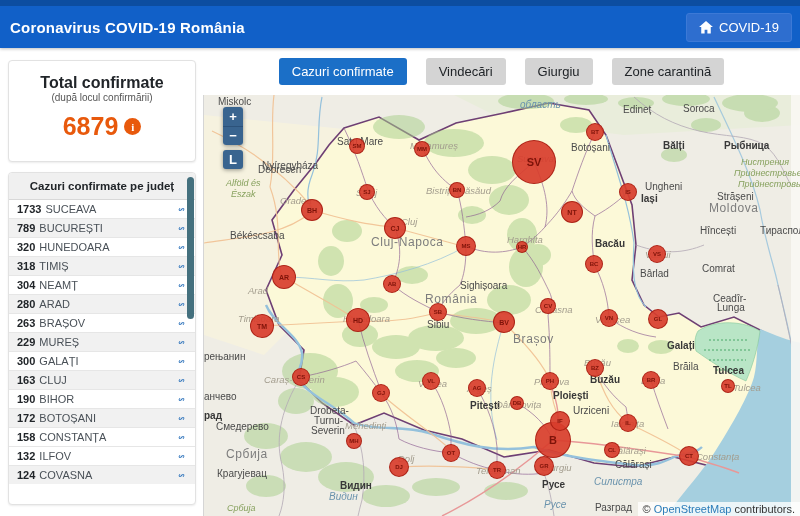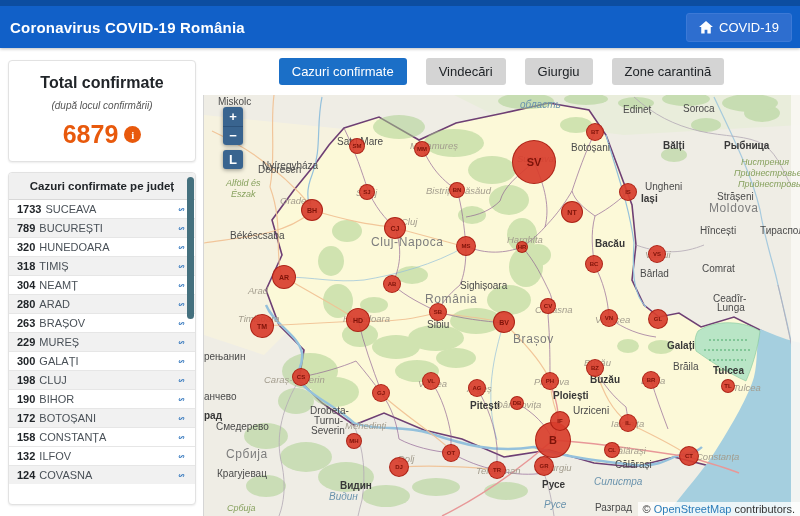--- a/index.html
+++ b/index.html
@@ -15,21 +15,21 @@
   .header-title{color:#fff;font-size:15px;font-weight:bold;margin-left:10px;letter-spacing:.2px;}
   .nav-btn{display:flex;align-items:center;gap:6px;background:#2e6ecf;border:1px solid #3c79d6;
            border-radius:3px;color:#fff;font-size:13px;padding:6px 12px;margin-right:8px;cursor:pointer;}
   .nav-btn svg{display:block;}
 
   
   .card{position:absolute;left:8px;width:188px;background:#fff;border:1px solid #e2e2e2;
         border-radius:4px;box-shadow:0 1px 2px rgba(0,0,0,.08);box-sizing:border-box;}
   .card-total{top:60px;height:102px;text-align:center;}
   .total-title{font-size:16px;font-weight:bold;color:#212529;margin-top:13px;}
-  .total-sub{font-size:10px;font-style:italic;color:#555;margin-top:8px;}
+  .total-sub{font-size:10px;color:#555;}
   .total-value-row{display:flex;align-items:center;justify-content:center;gap:6px;margin-top:9px;}
   .total-value{font-size:25px;font-weight:bold;color:#e8590c;}
   .info-icon{width:17px;height:17px;border-radius:50%;background:#e8590c;color:#fff;
              font-size:11px;font-weight:bold;display:flex;align-items:center;justify-content:center;
              font-family:"Liberation Serif",serif;cursor:pointer;}
 
   .card-table{top:172px;height:333px;overflow:hidden;}
   .thead{height:26px;line-height:26px;text-align:center;background:#f0f0f0;
          border-bottom:1px solid #d8d8d8;font-size:11.5px;font-weight:bold;color:#212529;
          border-radius:3px 3px 0 0;}
@@ -191,21 +191,21 @@
           <span class="num">300</span>
           <span class="cname">GALAȚI</span>
           <span class="link">
             <svg width="11" height="11" viewBox="0 0 24 24">
               <path fill="#3a7bbf" d="M10.6 13.4a1 1 0 0 1 0-1.4l2.8-2.8a3 3 0 0 1 4.2 4.2l-1.8 1.8-1.4-1.4 1.8-1.8a1 1 0 0 0-1.4-1.4l-2.8 2.8a1 1 0 0 1-1.4 0z"></path>
               <path fill="#3a7bbf" d="M13.4 10.6a1 1 0 0 1 0 1.4l-2.8 2.8a3 3 0 0 1-4.2-4.2l1.8-1.8 1.4 1.4-1.8 1.8a1 1 0 0 0 1.4 1.4l2.8-2.8a1 1 0 0 1 1.4 0z"></path>
             </svg>
           </span>
         </div>
         <div class="trow alt">
-          <span class="num">198</span>
+          <span class="num">163</span>
           <span class="cname">CLUJ</span>
           <span class="link">
             <svg width="11" height="11" viewBox="0 0 24 24">
               <path fill="#3a7bbf" d="M10.6 13.4a1 1 0 0 1 0-1.4l2.8-2.8a3 3 0 0 1 4.2 4.2l-1.8 1.8-1.4-1.4 1.8-1.8a1 1 0 0 0-1.4-1.4l-2.8 2.8a1 1 0 0 1-1.4 0z"></path>
               <path fill="#3a7bbf" d="M13.4 10.6a1 1 0 0 1 0 1.4l-2.8 2.8a3 3 0 0 1-4.2-4.2l1.8-1.8 1.4 1.4-1.8 1.8a1 1 0 0 0 1.4 1.4l2.8-2.8a1 1 0 0 1 1.4 0z"></path>
             </svg>
           </span>
         </div>
         <div class="trow">
           <span class="num">190</span>

